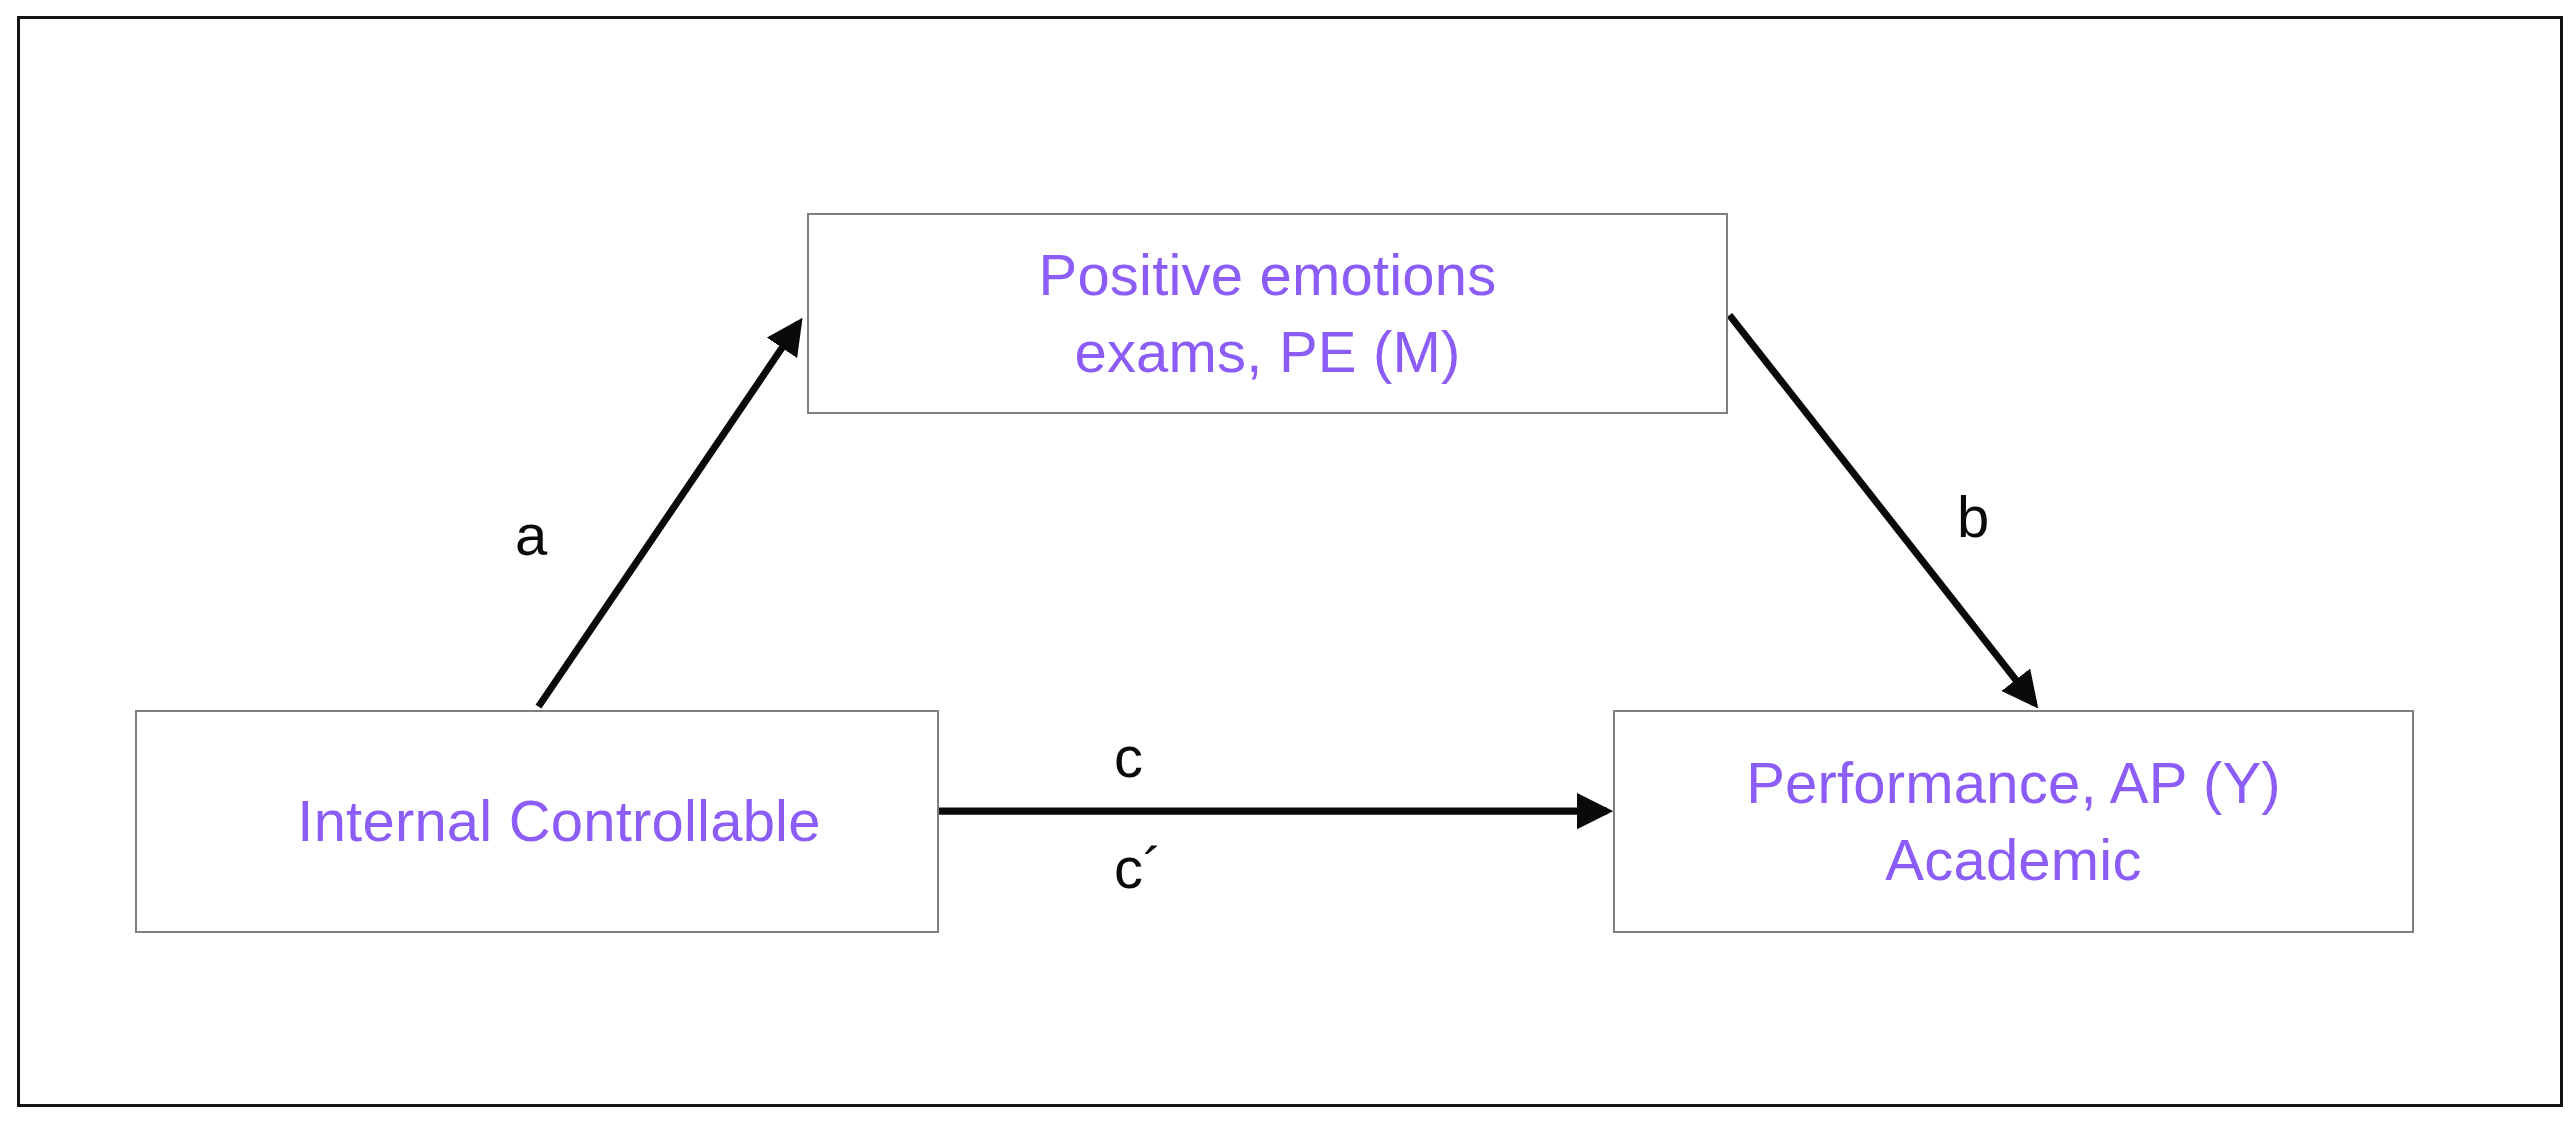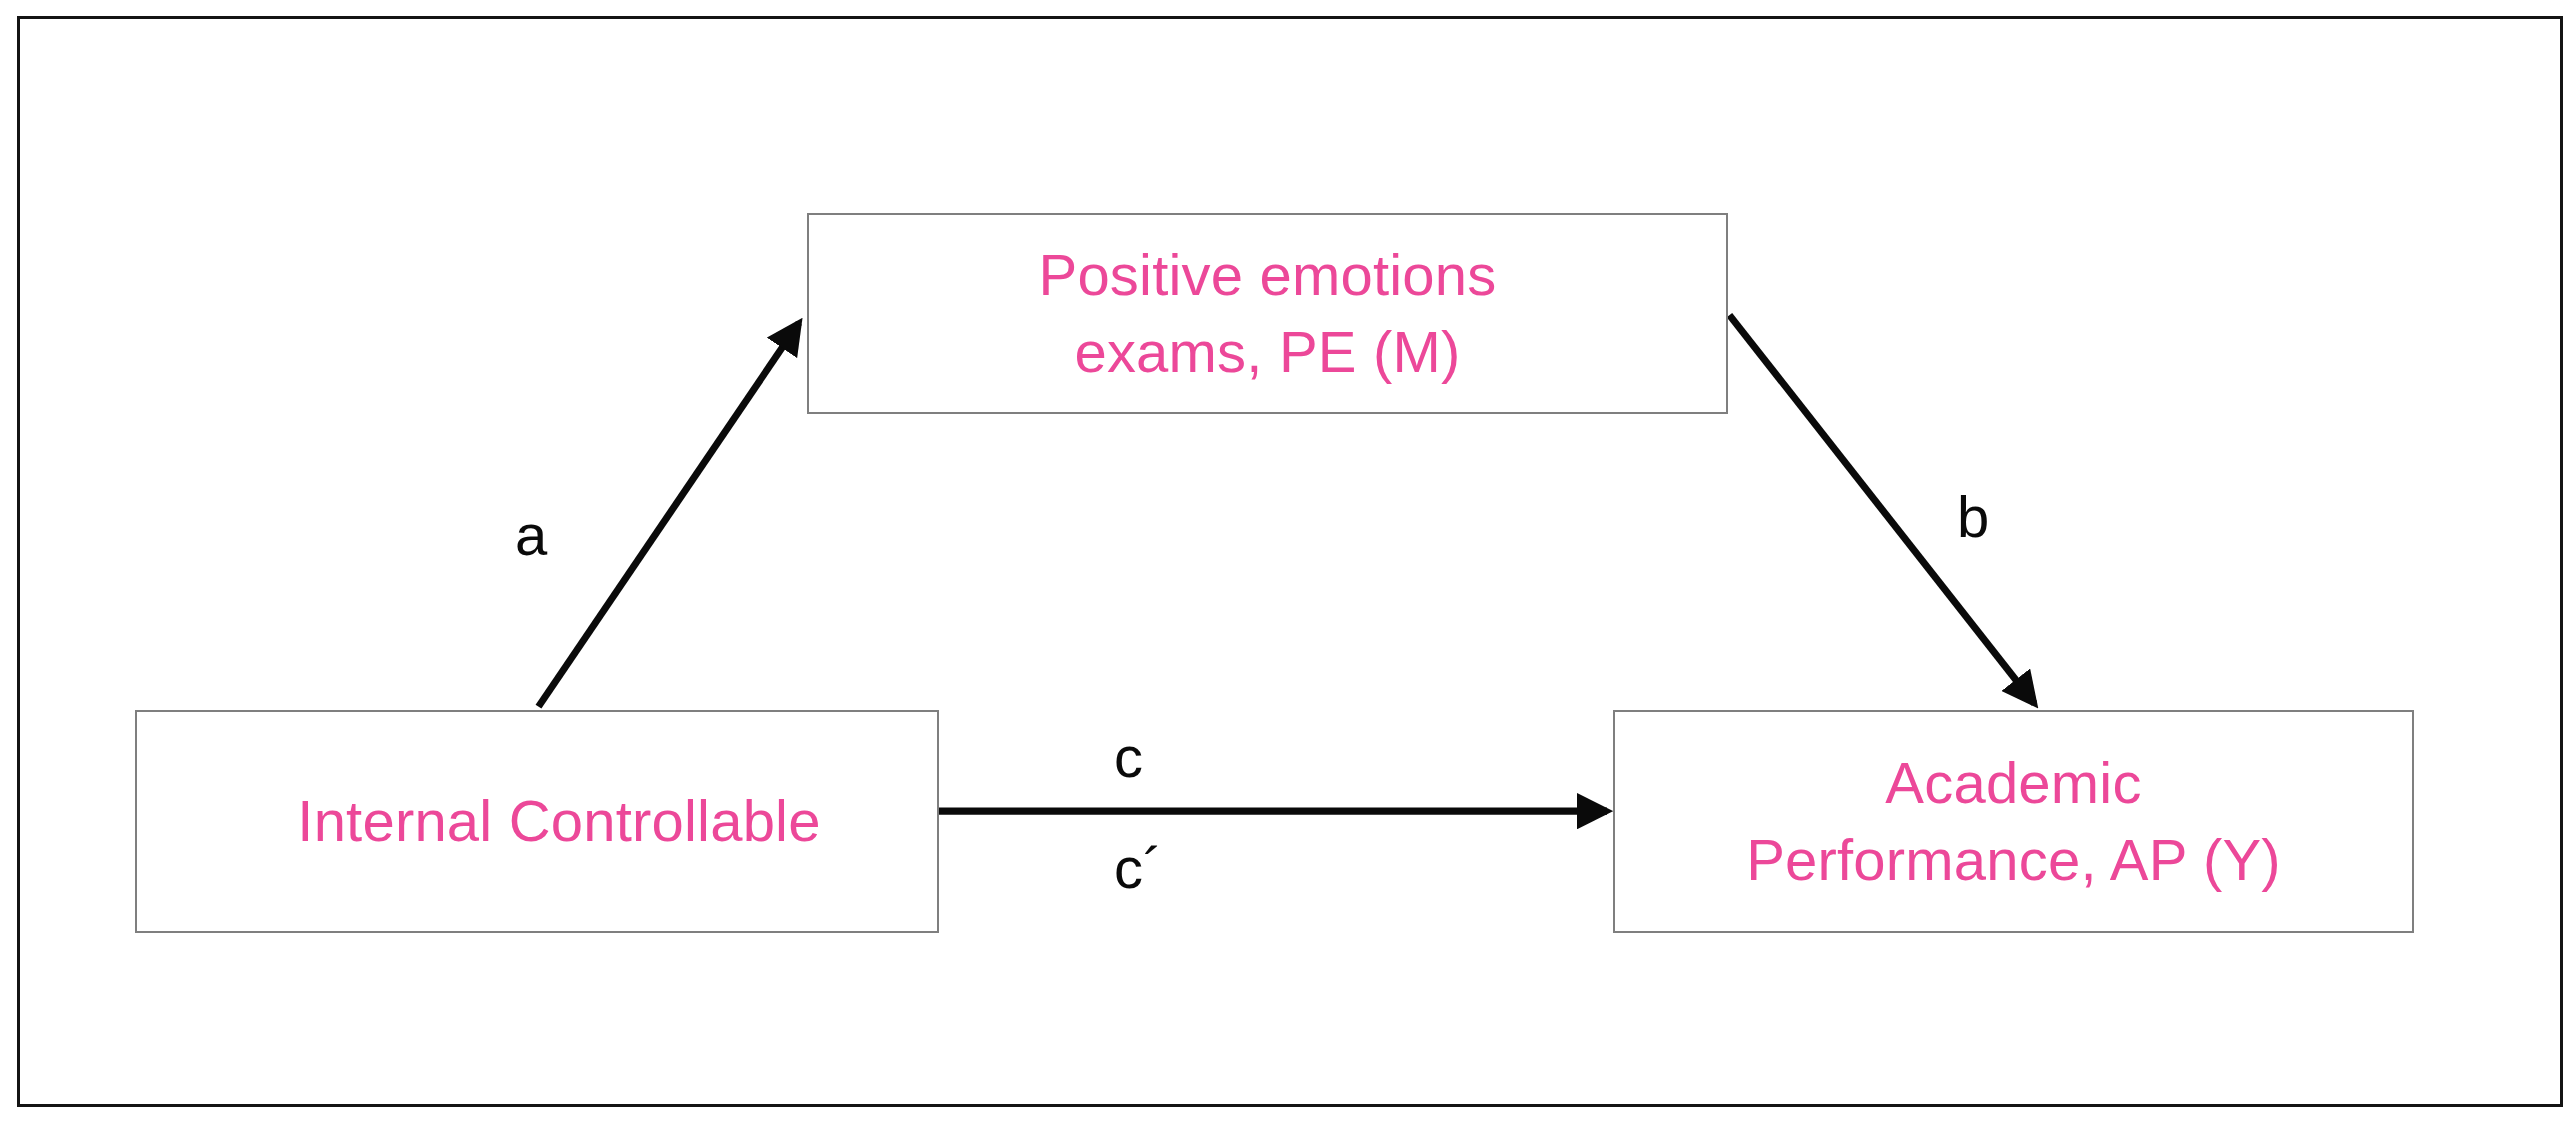--- a/index.html
+++ b/index.html
@@ -41,21 +41,21 @@
   .concept-box {
     position: absolute;
     box-sizing: border-box;
     border: 2.3px solid #7f7f7f;
     background: #ffffff;
     display: flex;
     flex-direction: column;
     align-items: center;
     justify-content: center;
     text-align: center;
-    color: #ec4899;
+    color: #8b5cf6;
     font-size: 58px;
     line-height: 1.32;
     letter-spacing: 0.2px;
   }
   .concept-box .line {
     display: block;
     white-space: nowrap;
   }
   #box-pe {
     left: 807px;
@@ -113,22 +113,22 @@
   <div class="concept-box" id="box-pe">
     <span class="line">Positive emotions</span>
     <span class="line">exams, PE (M)</span>
   </div>
 
   <div class="concept-box" id="box-ica">
     <span class="line">Internal Controllable</span>
   </div>
 
   <div class="concept-box" id="box-ap">
+    <span class="line">Performance, AP (Y)</span>
     <span class="line">Academic</span>
-    <span class="line">Performance, AP (Y)</span>
   </div>
 
   <span class="path-label" id="label-a">a</span>
   <span class="path-label" id="label-b">b</span>
   <span class="path-label" id="label-c">c</span>
   <span class="path-label" id="label-cp">c´</span>
 
 </div>
 
 

